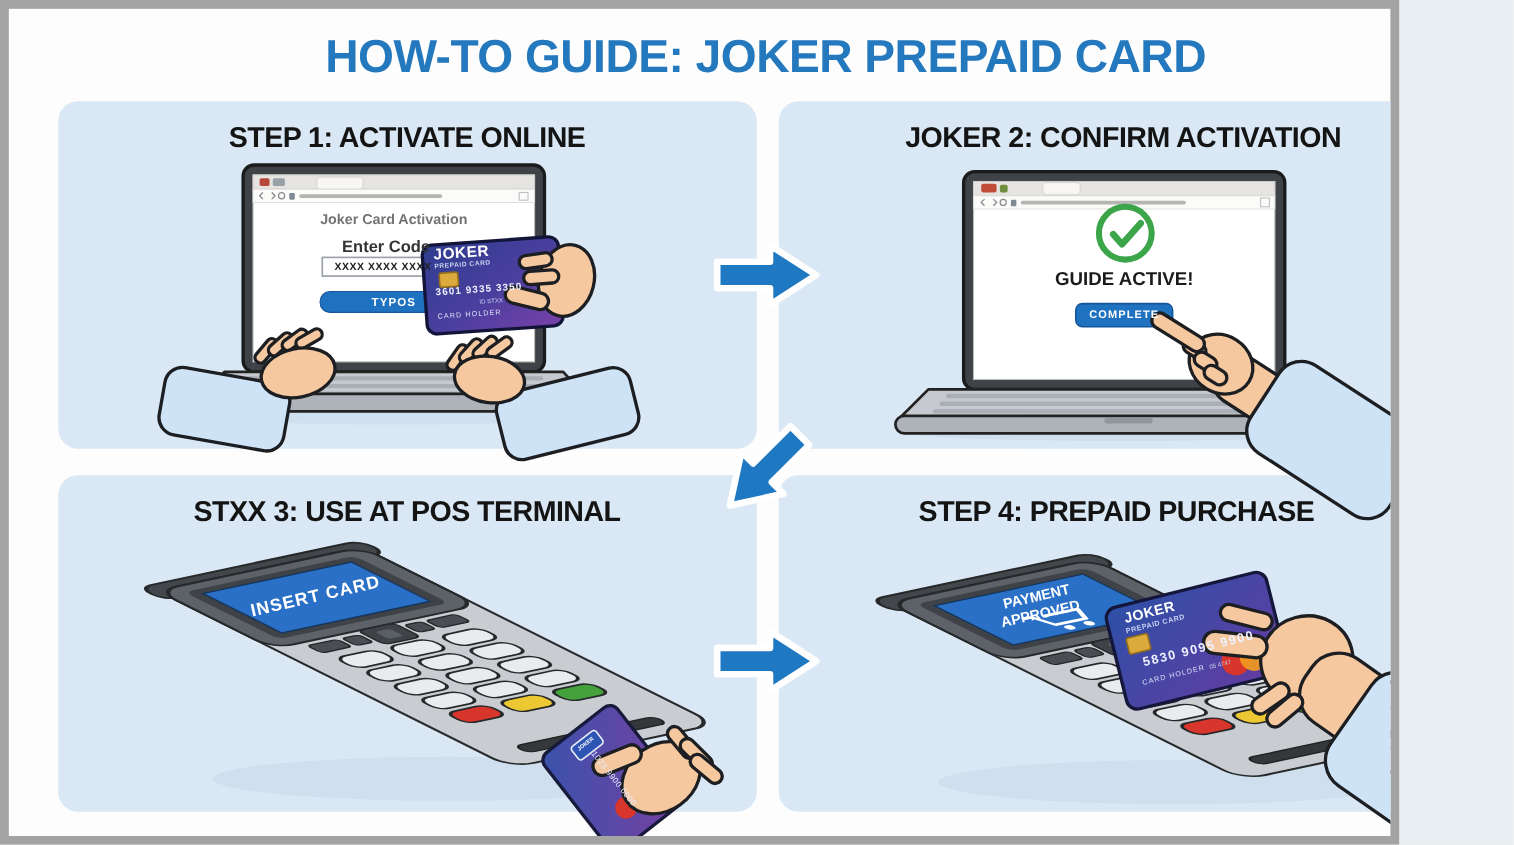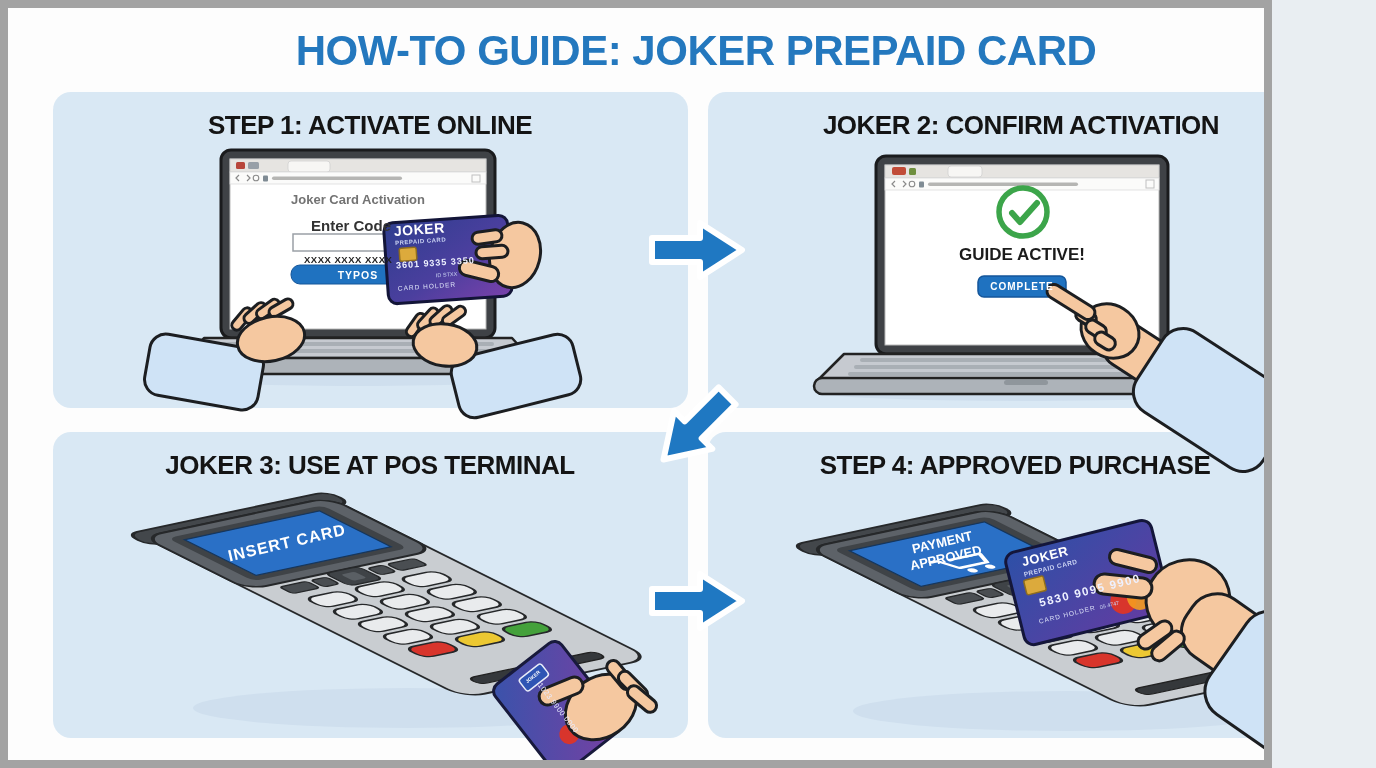--- a/index.html
+++ b/index.html
@@ -257,26 +257,26 @@
         <rect x="-29" y="-10" width="58" height="20" rx="10" transform="translate(1115,578) rotate(6)"></rect>
         <rect x="-24" y="-7.5" width="48" height="15" rx="7.5" transform="translate(1125,553) rotate(14)"></rect>
       </g>
     </g>
   </svg>
 
   <div class="ov c title" style="left:688px;top:43px;">HOW-TO GUIDE: JOKER PREPAID CARD</div>
 
   <div class="ov c stephead" style="left:362px;top:117px;text-align:center;">STEP 1: ACTIVATE ONLINE</div>
   <div class="ov c stephead" style="left:1013px;top:117px;">JOKER 2: CONFIRM ACTIVATION</div>
-  <div class="ov c stephead" style="left:362px;top:457px;">JOKER 3: USE AT POS TERMINAL</div>
-  <div class="ov c stephead" style="left:1007px;top:457px;">STEP 4: APPROVED PURCHASE</div>
+  <div class="ov c stephead" style="left:362px;top:457px;">STXX 3: USE AT POS TERMINAL</div>
+  <div class="ov c stephead" style="left:1007px;top:457px;">STEP 4: PREPAID PURCHASE</div>
 
   <div class="ov c" style="left:350px;top:191px;font-size:13px;font-weight:700;color:#737373;">Joker Card Activation</div>
   <div class="ov" style="left:287px;top:217px;transform:translate(0,-50%);font-size:15px;font-weight:700;color:#333;margin-left:16px;">Enter Code</div>
-  <div class="ov" style="left:296px;top:252px;transform:translate(0,-50%);font-size:9.5px;font-weight:600;color:#1f1f1f;letter-spacing:0.5px;">XXXX XXXX XXXX</div>
+  <div class="ov" style="left:296px;top:235px;transform:translate(0,-50%);font-size:9.5px;font-weight:600;color:#1f1f1f;letter-spacing:0.5px;">XXXX XXXX XXXX</div>
   <div class="ov c" style="left:350px;top:267px;font-size:10.5px;font-weight:800;color:#fff;letter-spacing:1px;">TYPOS</div>
 
   <div class="ov" style="left:386px;top:223px;transform:translate(0,-50%) rotate(-4deg);transform-origin:0 50%;font-size:14px;font-weight:800;color:#fff;letter-spacing:0.5px;">JOKER</div>
   <div class="ov" style="left:387px;top:235px;transform:translate(0,-50%) rotate(-4deg);transform-origin:0 50%;font-size:6px;font-weight:600;color:#c9d2f2;letter-spacing:0.5px;">PREPAID CARD</div>
   <div class="ov" style="left:388px;top:258px;transform:translate(0,-50%) rotate(-4deg);transform-origin:0 50%;font-size:9px;font-weight:600;color:#eef1ff;letter-spacing:1px;">3601 9335 3350</div>
   <div class="ov" style="left:428px;top:268px;transform:translate(0,-50%) rotate(-4deg);transform-origin:0 50%;font-size:5.5px;color:#c9d2f2;">ID STXX</div>
   <div class="ov" style="left:390px;top:281px;transform:translate(0,-50%) rotate(-4deg);transform-origin:0 50%;font-size:6.5px;color:#dde2f8;letter-spacing:1px;">CARD HOLDER</div>
 
   <div class="ov c" style="left:1014px;top:246px;font-size:17px;font-weight:800;color:#1b1b1b;">GUIDE ACTIVE!</div>
   <div class="ov c" style="left:1014px;top:279px;font-size:10px;font-weight:800;color:#fff;letter-spacing:1px;">COMPLETE</div>

